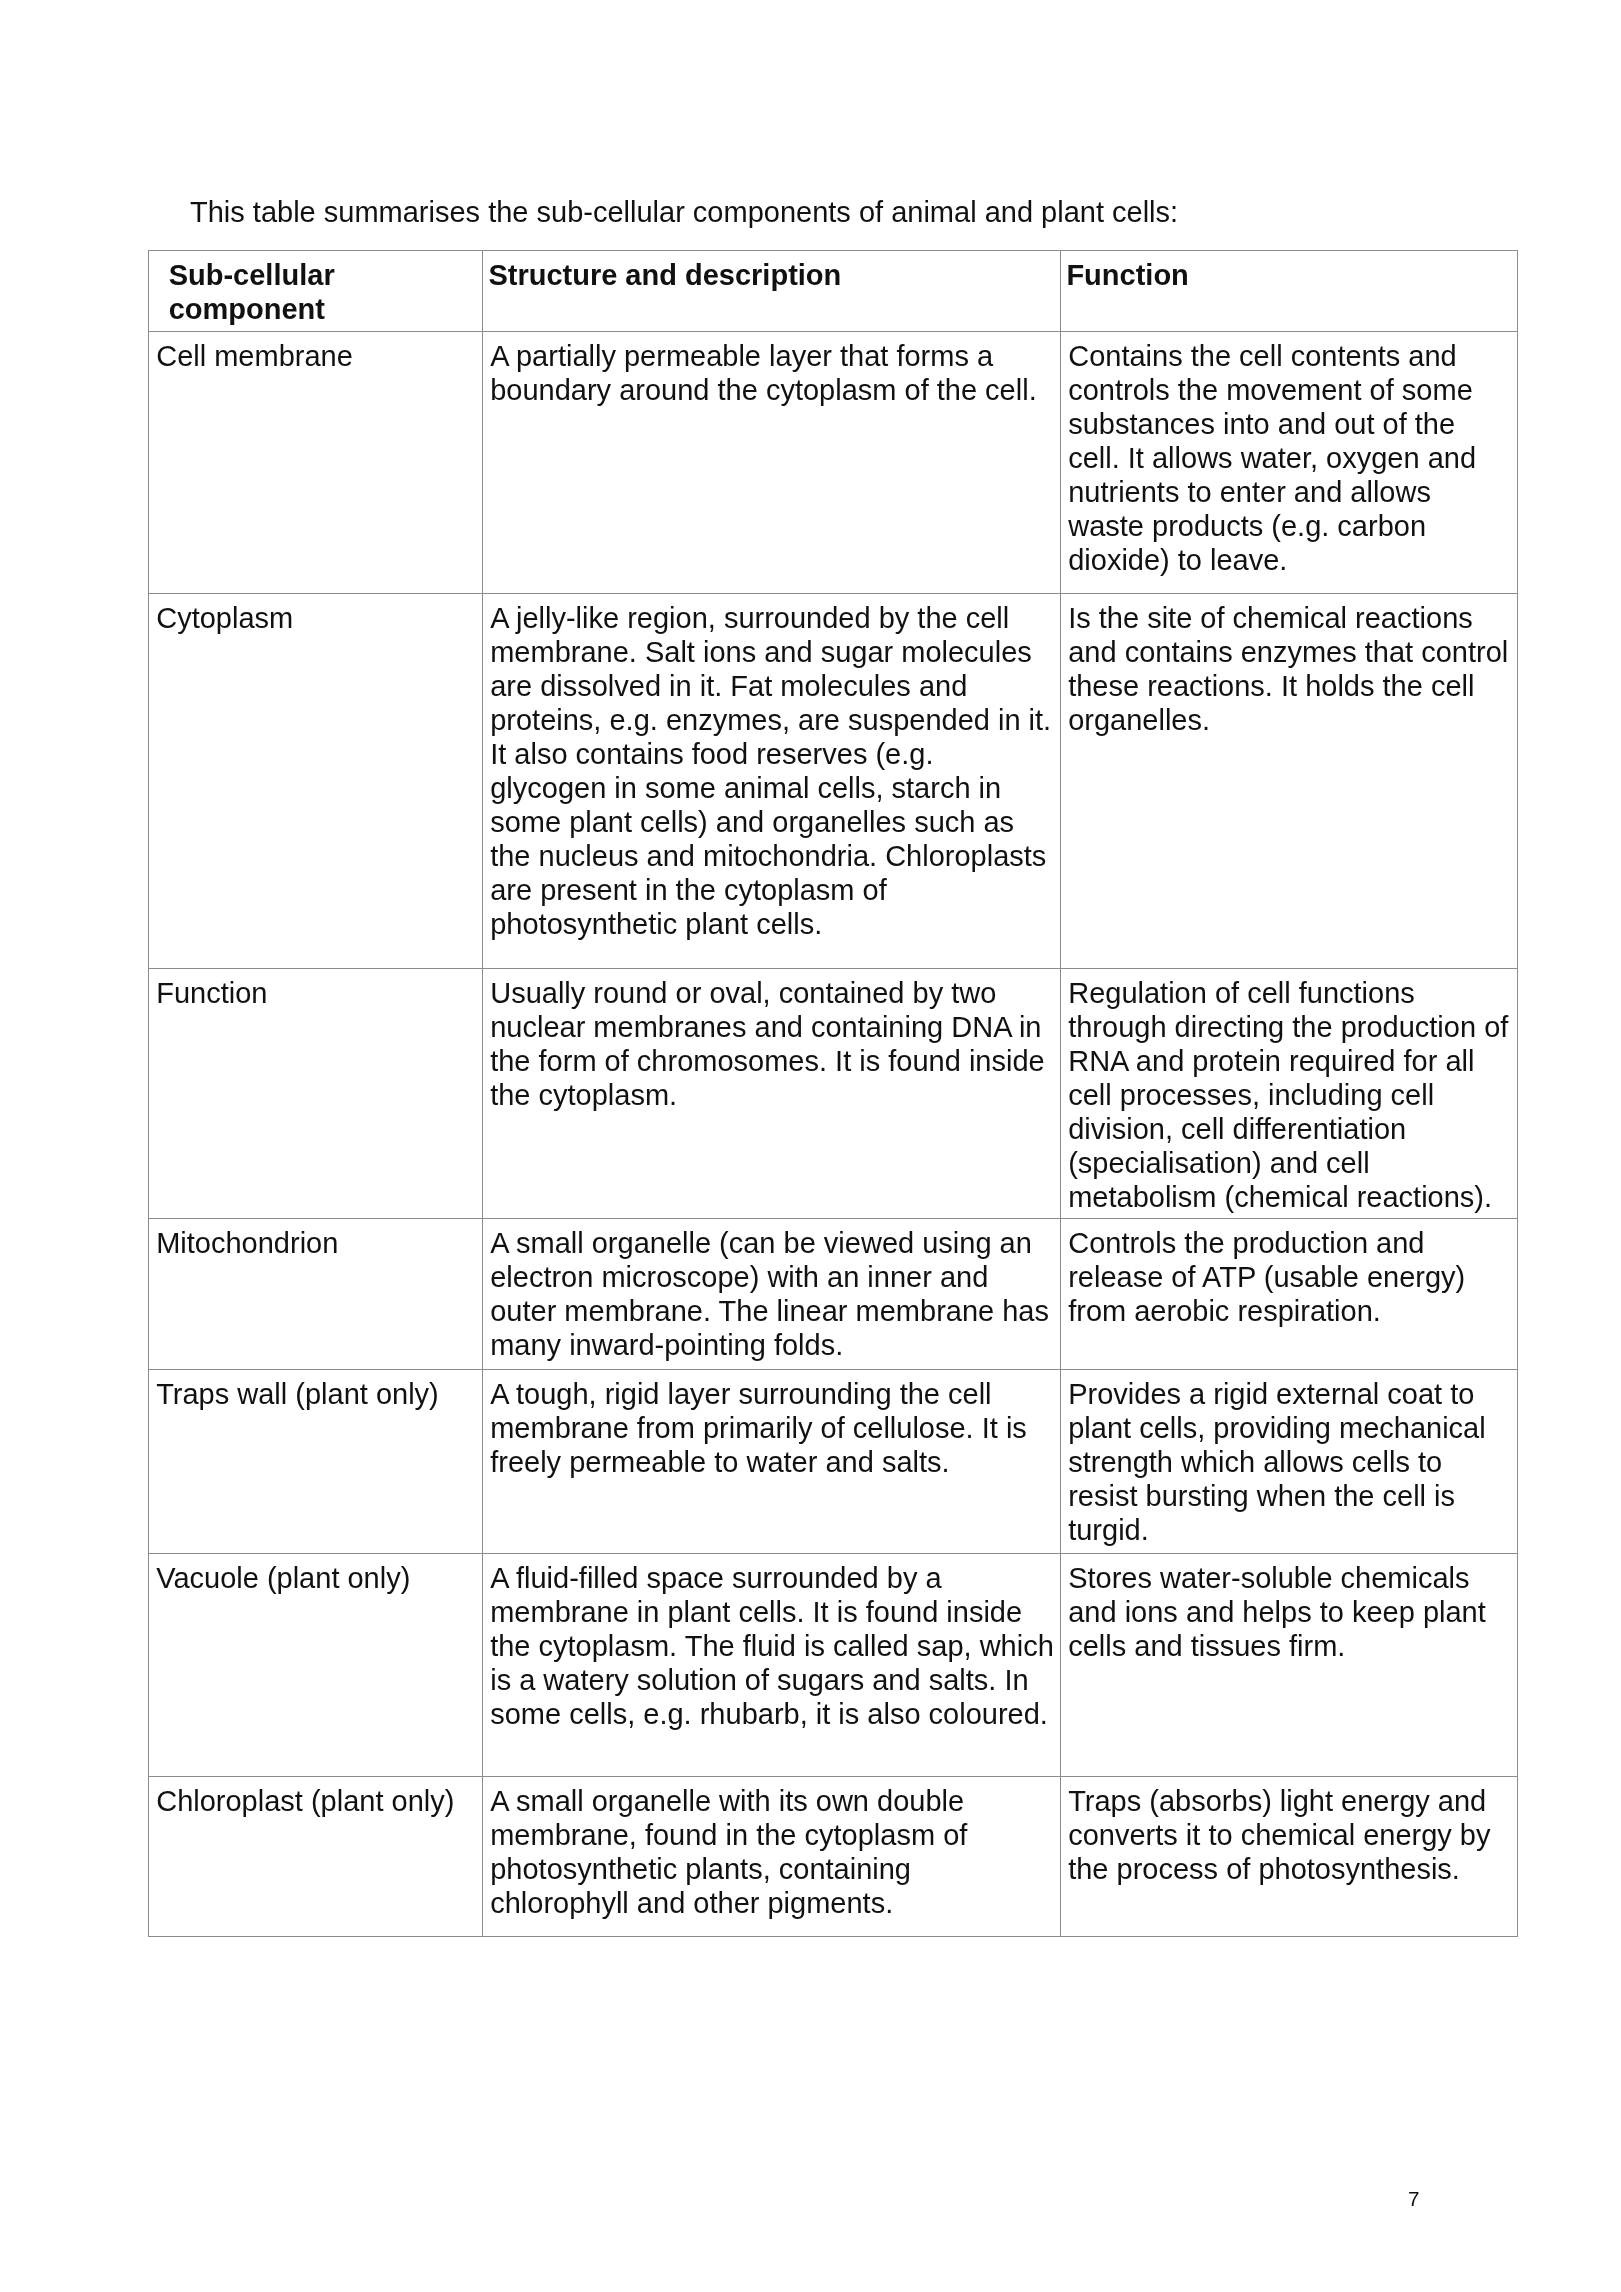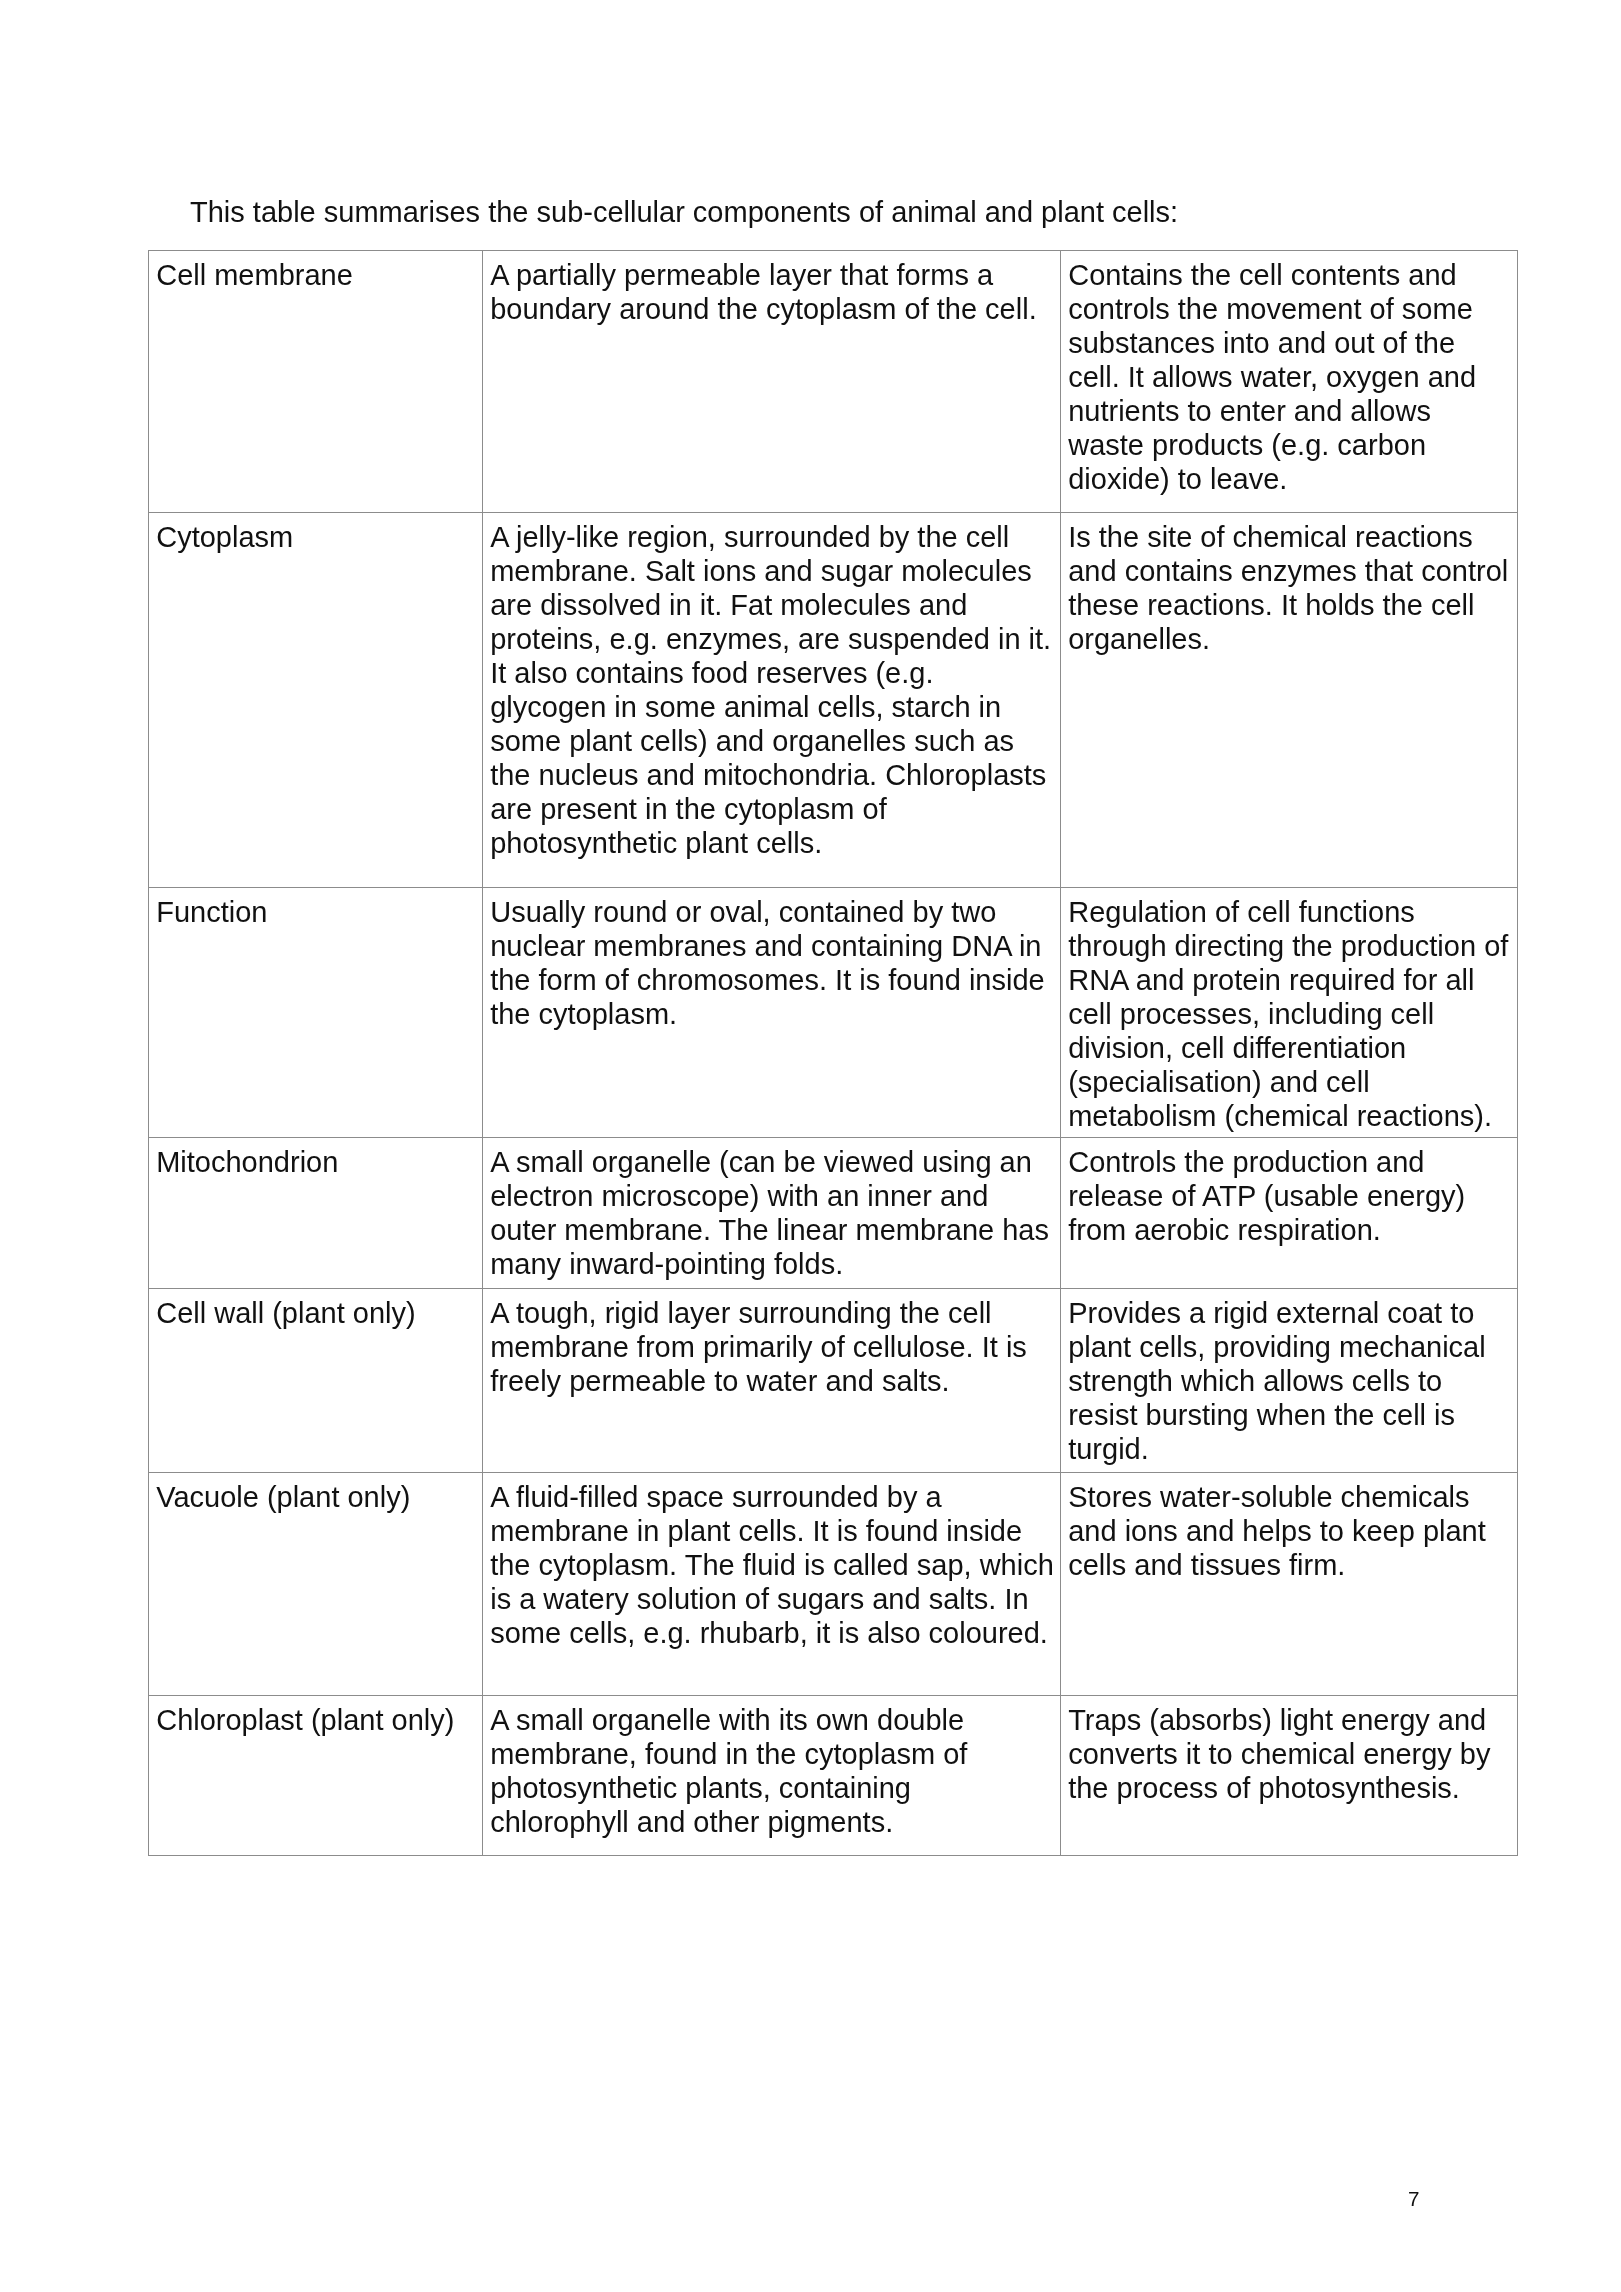--- a/index.html
+++ b/index.html
@@ -17,20 +17,25 @@
 
 <div class="intro">This table summarises the sub-cellular components of animal and plant cells:</div>
 
 <table class="cells">
   <colgroup>
       <col style="width:334px">
       <col style="width:578px">
       <col style="width:457px">
     </colgroup>
   <tbody>
+      <tr style="height:81px">
+    <th class="c0">Sub-cellular component</th>
+    <th>Structure and description</th>
+    <th>Function</th>
+  </tr>
   <tr style="height:262px">
     <td>Cell membrane</td>
     <td>A partially permeable layer that forms a boundary around the cytoplasm of the cell.</td>
     <td>Contains the cell contents and controls the movement of some substances into and out of the cell. It allows water, oxygen and nutrients to enter and allows waste products (e.g. carbon dioxide) to leave.</td>
   </tr>
   <tr style="height:375px">
     <td>Cytoplasm</td>
     <td>A jelly-like region, surrounded by the cell membrane. Salt ions and sugar molecules are dissolved in it. Fat molecules and proteins, e.g. enzymes, are suspended in it. It also contains food reserves (e.g. glycogen in some animal cells, starch in some plant cells) and organelles such as the nucleus and mitochondria. Chloroplasts are present in the cytoplasm of photosynthetic plant cells.</td>
     <td>Is the site of chemical reactions and contains enzymes that control these reactions. It holds the cell organelles.</td>
   </tr>
@@ -38,21 +43,21 @@
     <td>Function</td>
     <td>Usually round or oval, contained by two nuclear membranes and containing DNA in the form of chromosomes. It is found inside the cytoplasm.</td>
     <td>Regulation of cell functions through directing the production of RNA and protein required for all cell processes, including cell division, cell differentiation (specialisation) and cell metabolism (chemical reactions).</td>
   </tr>
   <tr style="height:151px">
     <td>Mitochondrion</td>
     <td>A small organelle (can be viewed using an electron microscope) with an inner and outer membrane. The linear membrane has many inward-pointing folds.</td>
     <td>Controls the production and release of ATP (usable energy) from aerobic respiration.</td>
   </tr>
   <tr style="height:184px">
-    <td>Cell wall (plant only)</td>
+    <td>Traps wall (plant only)</td>
     <td>A tough, rigid layer surrounding the cell membrane from primarily of cellulose. It is freely permeable to water and salts.</td>
     <td>Provides a rigid external coat to plant cells, providing mechanical strength which allows cells to resist bursting when the cell is turgid.</td>
   </tr>
   <tr style="height:223px">
     <td>Vacuole (plant only)</td>
     <td>A fluid-filled space surrounded by a membrane in plant cells. It is found inside the cytoplasm. The fluid is called sap, which is a watery solution of sugars and salts. In some cells, e.g. rhubarb, it is also coloured.</td>
     <td>Stores water-soluble chemicals and ions and helps to keep plant cells and tissues firm.</td>
   </tr>
   <tr style="height:160px">
     <td>Chloroplast (plant only)</td>

